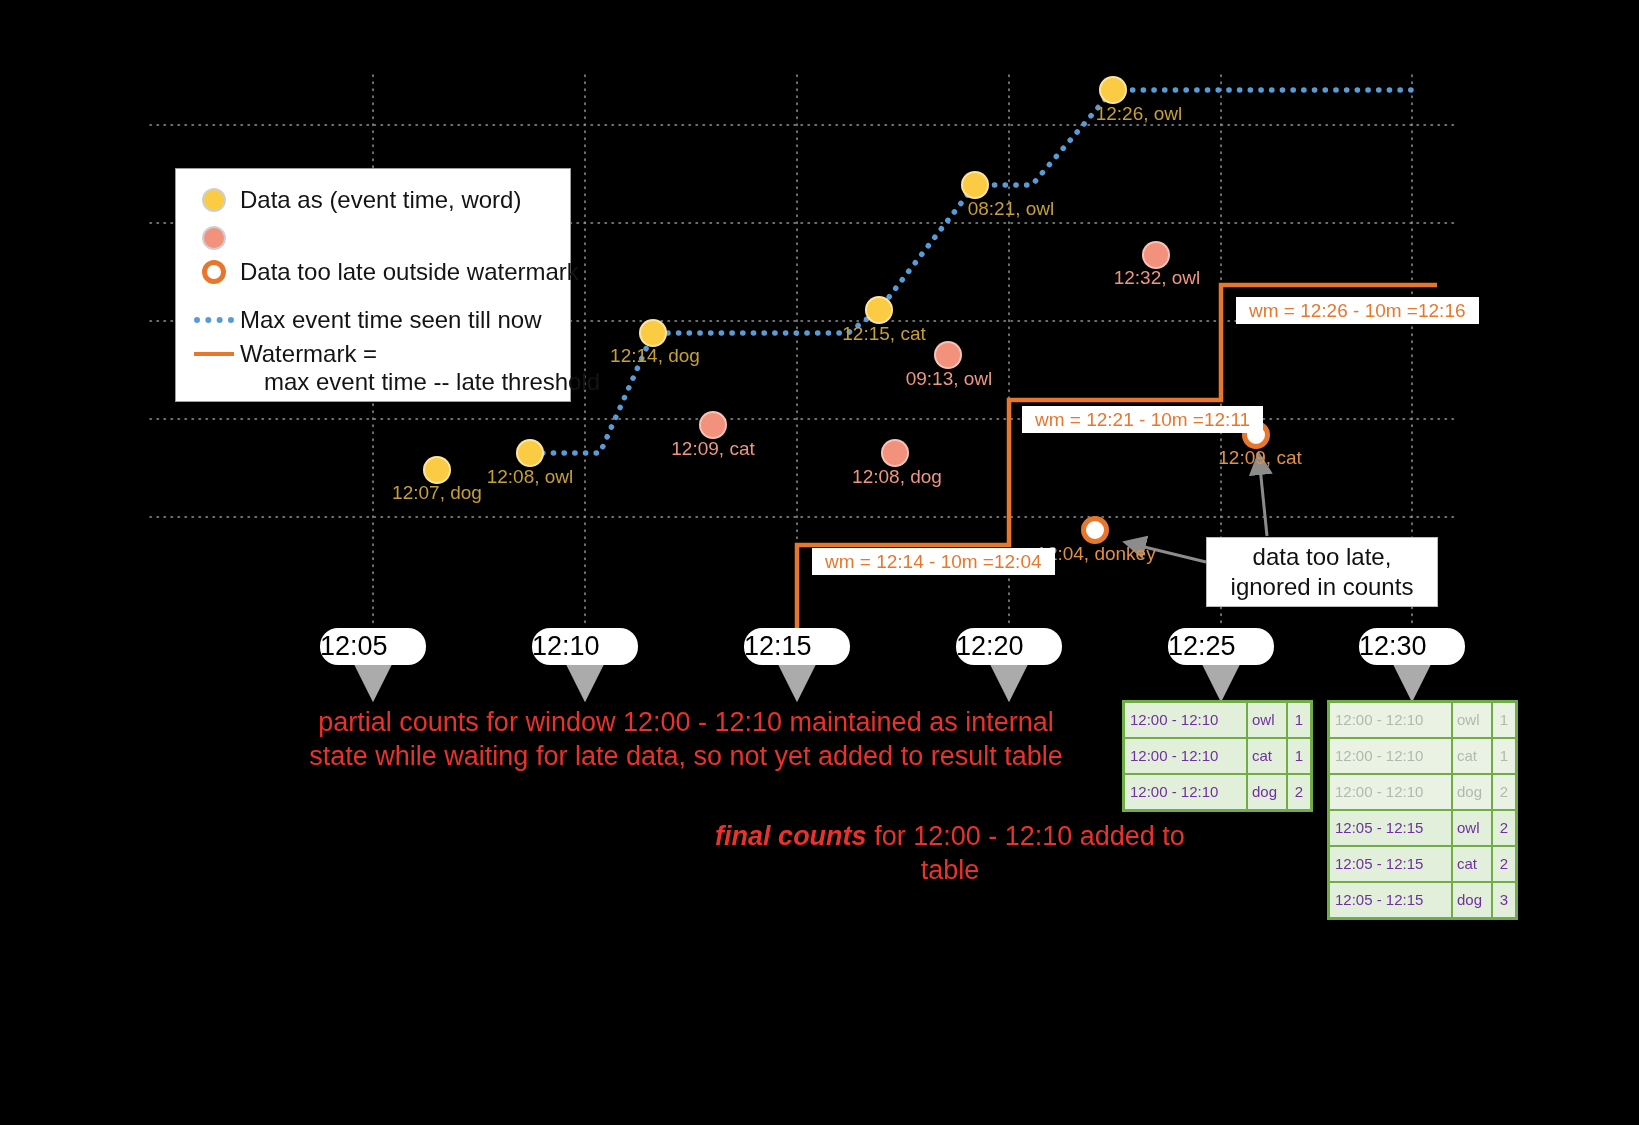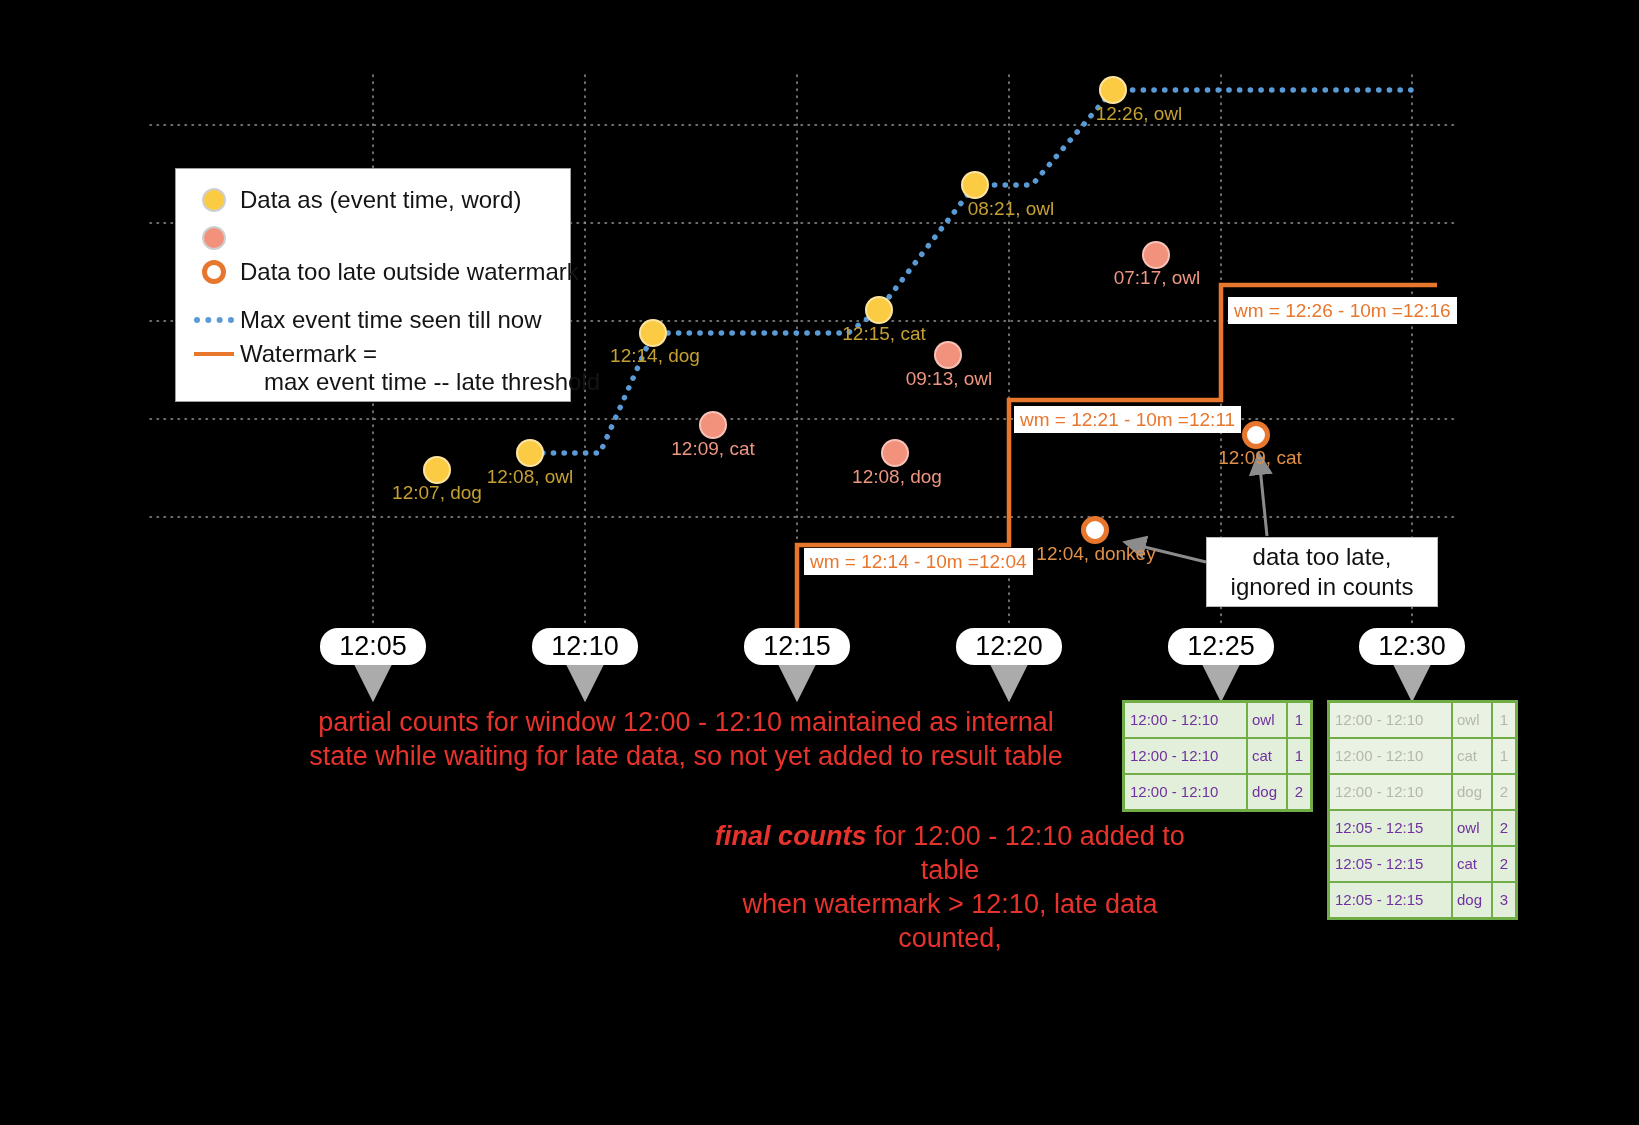--- a/index.html
+++ b/index.html
@@ -14,25 +14,25 @@
   .pt.too{width:18px;height:18px;background:#fff;border:5px solid #E8772E;}
   .pt.lg{z-index:7;}
 
   .plbl{position:absolute;font-size:19px;white-space:nowrap;transform:translateX(-50%);z-index:3;}
   .plbl.on{color:#C5A033;}
   .plbl.late{color:#EE9680;}
   .plbl.too{color:#E09048;}
 
   
   .wmlbl{position:absolute;background:#fff;color:#E8772E;font-size:19px;line-height:25px;
-         padding:1px 6px;white-space:nowrap;z-index:4;}
+         padding:1px 13px;white-space:nowrap;z-index:4;margin-left:8px;}
 
   
   .tick{position:absolute;top:628px;width:106px;height:37px;background:#fff;color:#000;
-        font-size:27px;line-height:37px;text-align:center;transform:translateX(-50%);z-index:4;border-radius:18px;}
+        font-size:27px;line-height:37px;transform:translateX(-50%);z-index:4;border-radius:18px;}
 
   
   .legend{position:absolute;background:#fff;border:1px solid #9e9e9e;z-index:6;}
   .ltext{position:absolute;font-size:24px;color:#141414;white-space:nowrap;z-index:7;text-align:center;}
   .lsample{position:absolute;width:40px;height:0;z-index:7;}
   .lsample.blue{border-top:6px dotted #5B9BD5;}
   .lsample.orange{border-top:4px solid #E8772E;}
 
   
   .note{position:absolute;color:#E8322C;font-size:27px;line-height:34px;text-align:center;z-index:4;}
@@ -115,21 +115,21 @@
 
   <div class="plbl on" style="left:437px;top:482px">12:07, dog</div>
   <div class="plbl on" style="left:530px;top:466px">12:08, owl</div>
   <div class="plbl on" style="left:655px;top:345px">12:14, dog</div>
   <div class="plbl on" style="left:884px;top:323px">12:15, cat</div>
   <div class="plbl on" style="left:1011px;top:198px">08:21, owl</div>
   <div class="plbl on" style="left:1139px;top:103px">12:26, owl</div>
   <div class="plbl late" style="left:713px;top:438px">12:09, cat</div>
   <div class="plbl late" style="left:897px;top:466px">12:08, dog</div>
   <div class="plbl late" style="left:949px;top:368px">09:13, owl</div>
-  <div class="plbl late" style="left:1157px;top:267px">07:17, owl</div>
+  <div class="plbl late" style="left:1157px;top:267px">12:32, owl</div>
   <div class="plbl too" style="left:1096px;top:543px">12:04, donkey</div>
   <div class="plbl too" style="left:1260px;top:447px">12:09, cat</div>
 
   <div class="wmlbl" style="left:804px;top:548px">wm = 12:14 - 10m =12:04</div>
   <div class="wmlbl" style="left:1014px;top:406px">wm = 12:21 - 10m =12:11</div>
   <div class="wmlbl" style="left:1228px;top:297px">wm = 12:26 - 10m =12:16</div>
 
   <div class="tick" style="left:373px">12:05</div>
   <div class="tick" style="left:585px">12:10</div>
   <div class="tick" style="left:797px">12:15</div>
@@ -154,21 +154,20 @@
     <div class="ltext" style="left:88px;top:199px">max event time -- late threshold</div>
   </div>
 
   <div class="note" style="left:300px;top:705px;width:772px">
     <div>partial counts for window 12:00 - 12:10 maintained as internal</div>
     <div>state while waiting for late data, so not yet added  to result table</div>
   </div>
 
   <div class="note" style="left:690px;top:819px;width:520px">
     <div><span class="em">final counts</span><span> for 12:00 - 12:10 added to table</span></div>
-    <div>when watermark &gt; 12:10, late data counted,</div>
   </div>
 
   <div class="latebox" style="left:1206px;top:537px;width:230px;height:64px">
     <div>data too late,</div>
     <div>ignored in counts</div>
   </div>
 
   <div class="rtable" style="left:1122px;top:700px">
     <div class="trow">
       <span class="cell win">12:00 - 12:10</span>

